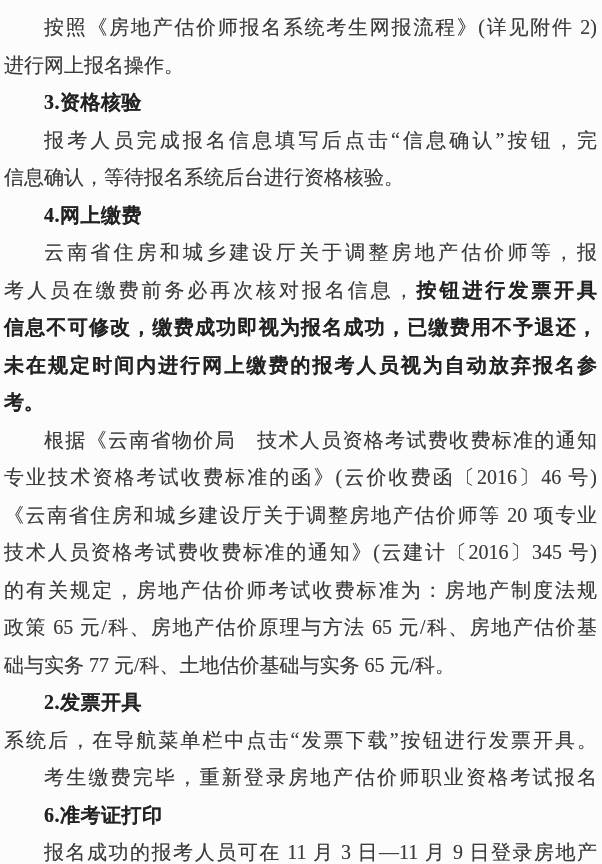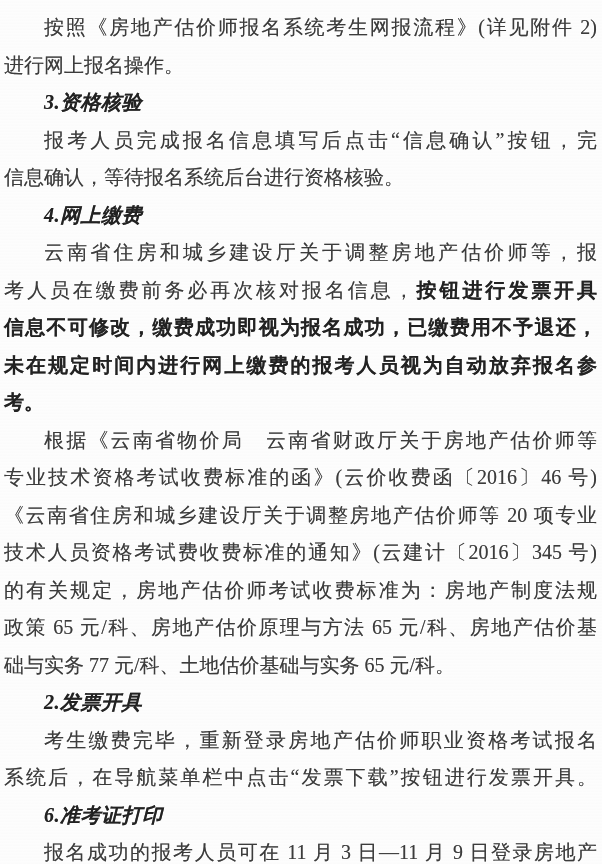--- a/index.html
+++ b/index.html
@@ -49,45 +49,44 @@
   }
   .run.b {
     font-weight: bold;
     color: #222222;
     text-shadow: 0 0 0.5px rgba(25,25,25,0.6);
   }
   .line.heading .run {
     font-weight: bold;
     color: #222222;
     letter-spacing: 0.5px;
-    font-style: italic;
   }
 </style>
 </head>
 <body>
 
 <div class="page">
   <div class="content" id="content">
       <div class="line fill indent"><span class="run">按照《房地产估价师报名系统考生网报流程》(详见附件 2)</span></div>
       <div class="line"><span class="run">进行网上报名操作。</span></div>
       <div class="line indent heading"><span class="run b">3.资格核验</span></div>
       <div class="line fill indent"><span class="run">报考人员完成报名信息填写后点击“信息确认”按钮，完</span></div>
       <div class="line"><span class="run">信息确认，等待报名系统后台进行资格核验。</span></div>
       <div class="line indent heading"><span class="run b">4.网上缴费</span></div>
       <div class="line fill indent"><span class="run">云南省住房和城乡建设厅关于调整房地产估价师等，报</span></div>
       <div class="line fill"><span class="run">考人员在缴费前务必再次核对报名信息，</span><span class="run b">按钮进行发票开具</span></div>
       <div class="line fill"><span class="run b">信息不可修改，缴费成功即视为报名成功，已缴费用不予退还，</span></div>
       <div class="line fill"><span class="run b">未在规定时间内进行网上缴费的报考人员视为自动放弃报名参</span></div>
       <div class="line"><span class="run b">考。</span></div>
-      <div class="line fill indent"><span class="run">根据《云南省物价局　云南省财政厅关于房地产估价师等</span></div>
+      <div class="line fill indent"><span class="run">根据《云南省物价局　技术人员资格考试费收费标准的通知</span></div>
       <div class="line fill"><span class="run">专业技术资格考试收费标准的函》(云价收费函〔2016〕46 号)</span></div>
       <div class="line fill"><span class="run">《云南省住房和城乡建设厅关于调整房地产估价师等 20 项专业</span></div>
       <div class="line fill"><span class="run">技术人员资格考试费收费标准的通知》(云建计〔2016〕345 号)</span></div>
       <div class="line fill"><span class="run">的有关规定，房地产估价师考试收费标准为：房地产制度法规</span></div>
       <div class="line fill"><span class="run">政策 65 元/科、房地产估价原理与方法 65 元/科、房地产估价基</span></div>
       <div class="line"><span class="run">础与实务 77 元/科、土地估价基础与实务 65 元/科。</span></div>
       <div class="line indent heading"><span class="run b">2.发票开具</span></div>
+      <div class="line fill"><span class="run">系统后，在导航菜单栏中点击“发票下载”按钮进行发票开具。</span></div>
       <div class="line fill indent"><span class="run">考生缴费完毕，重新登录房地产估价师职业资格考试报名</span></div>
-      <div class="line fill"><span class="run">系统后，在导航菜单栏中点击“发票下载”按钮进行发票开具。</span></div>
       <div class="line indent heading"><span class="run b">6.准考证打印</span></div>
       <div class="line fill indent"><span class="run">报名成功的报考人员可在 11 月 3 日—11 月 9 日登录房地产</span></div>
     </div>
 </div>
 
 </body></html>

